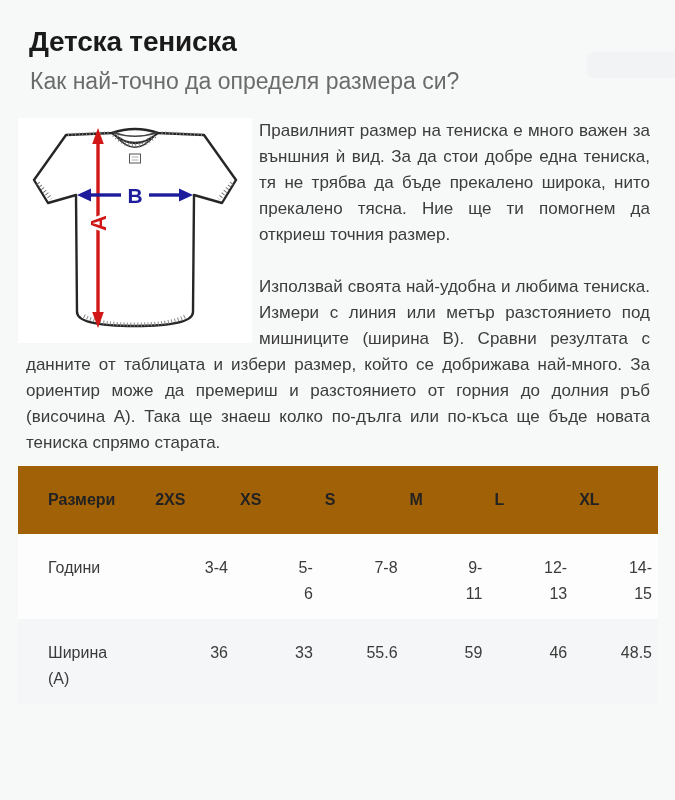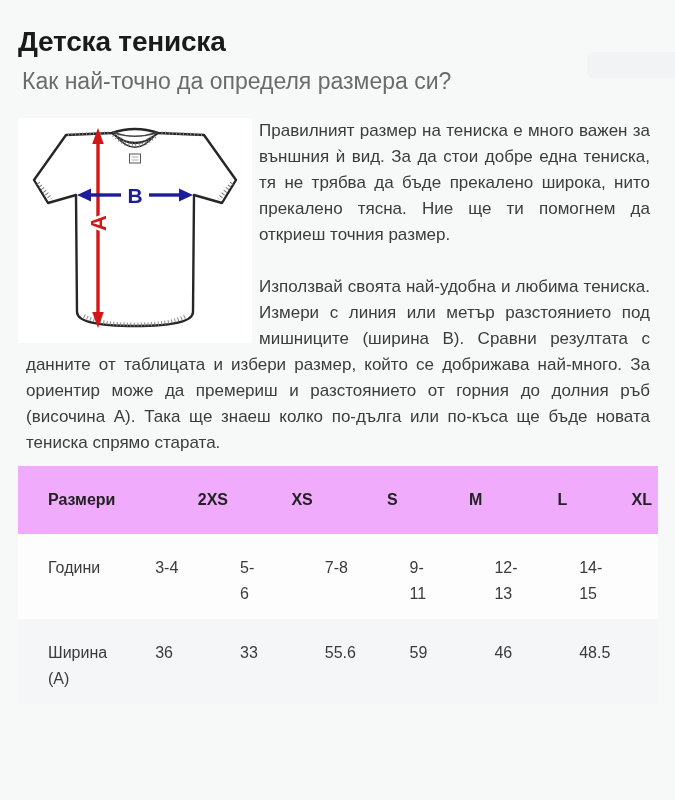--- a/index.html
+++ b/index.html
@@ -12,25 +12,25 @@
   }
   .canvas { position: relative; padding: 0 17px 0 18px; }
 
   .ghost-panel {
     position: absolute; top: 52px; right: 0;
     width: 88px; height: 26px;
     background: #f2f3f4; border-radius: 6px 0 0 6px;
   }
 
   h1.page-title {
-    margin: 26px 0 0; font-size: 28px; line-height: 32px;
+    margin: 26px 11px 0; font-size: 28px; line-height: 32px;
     font-weight: 700; color: #1a1a1a; letter-spacing: -0.2px;
   }
   h2.page-subtitle {
-    margin: 9px 4px 0; font-size: 23px; line-height: 28px;
+    margin: 9px 12px 0; font-size: 23px; line-height: 28px;
     font-weight: 400; color: #6b6b6b;
   }
 
   .guide {
     margin-top: 23px;
     font-size: 17px; line-height: 26px;
     color: #3c3c3c; text-align: justify;
   }
   .figure {
     float: left; width: 234px; height: 225px;
@@ -40,30 +40,30 @@
   p.intro { margin: 8px; }
   p.instructions { margin: 26px 8px 0; }
 
   .table-card { clear: both; margin-top: 10px; }
   table.size-table {
     width: 100%; border-collapse: collapse; table-layout: fixed;
     font-size: 16px; color: #3b3b3b;
   }
   .size-table col.c-label { width: 20.5%; }
   .size-table th {
-    font-weight: 700; color: #222222; text-align: right;
+    font-weight: 700; color: #222222; text-align: left;
     padding: 24px 6px; line-height: 20px;
   }
   .size-table td {
-    text-align: left; vertical-align: top;
+    text-align: right; vertical-align: top;
     padding: 21px 6px 12px; line-height: 26px;
     white-space: pre-line;
   }
   .size-table th.lbl, .size-table td.lbl { text-align: left; padding-left: 30px; }
-  .size-table thead tr { background: #f0abfc; }
+  .size-table thead tr { background: #a16207; }
   .size-table tbody tr:nth-child(odd) { background: #fdfdfe; }
   .size-table tbody tr:nth-child(even) { background: #f5f6f7; }
 </style>
 </head>
 <body>
 
 <div class="ghost-panel"></div>
 
 <div class="canvas">
 

